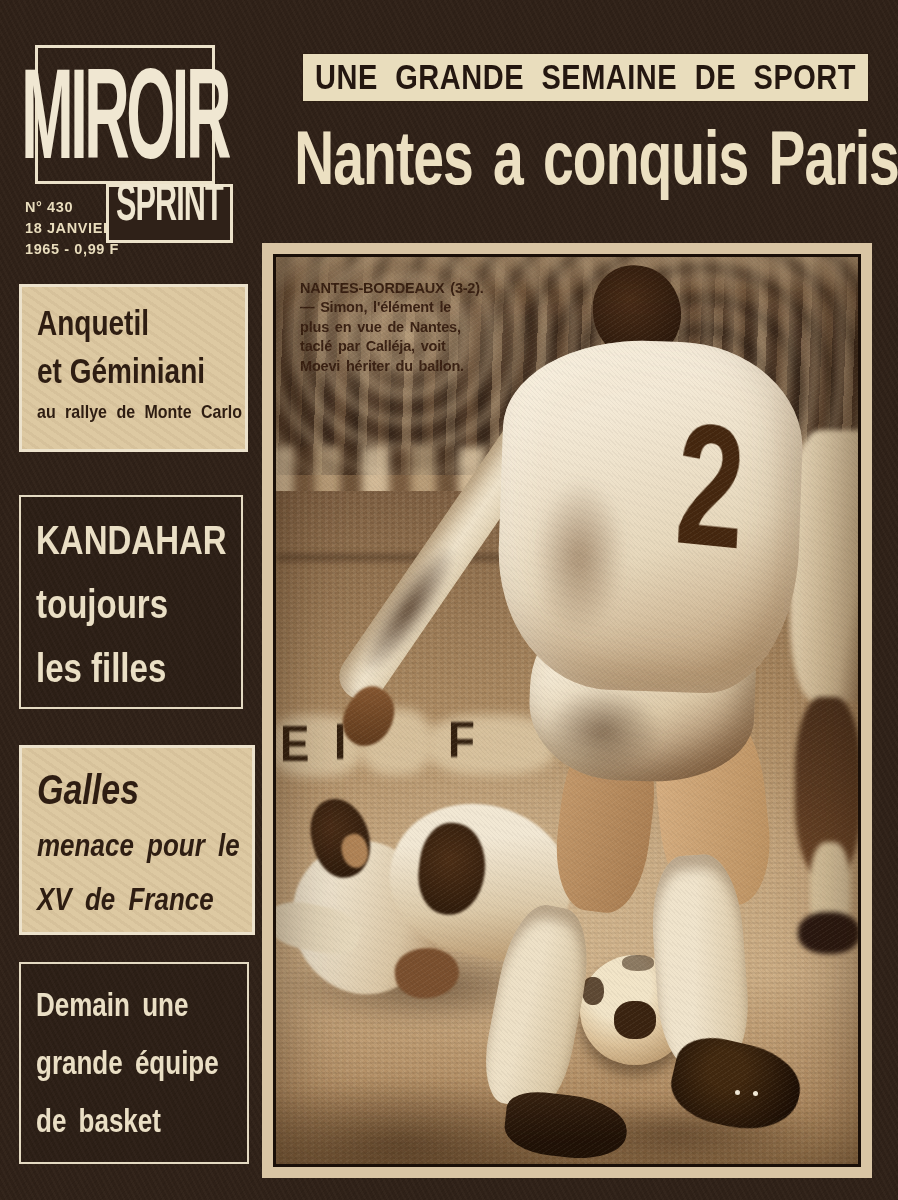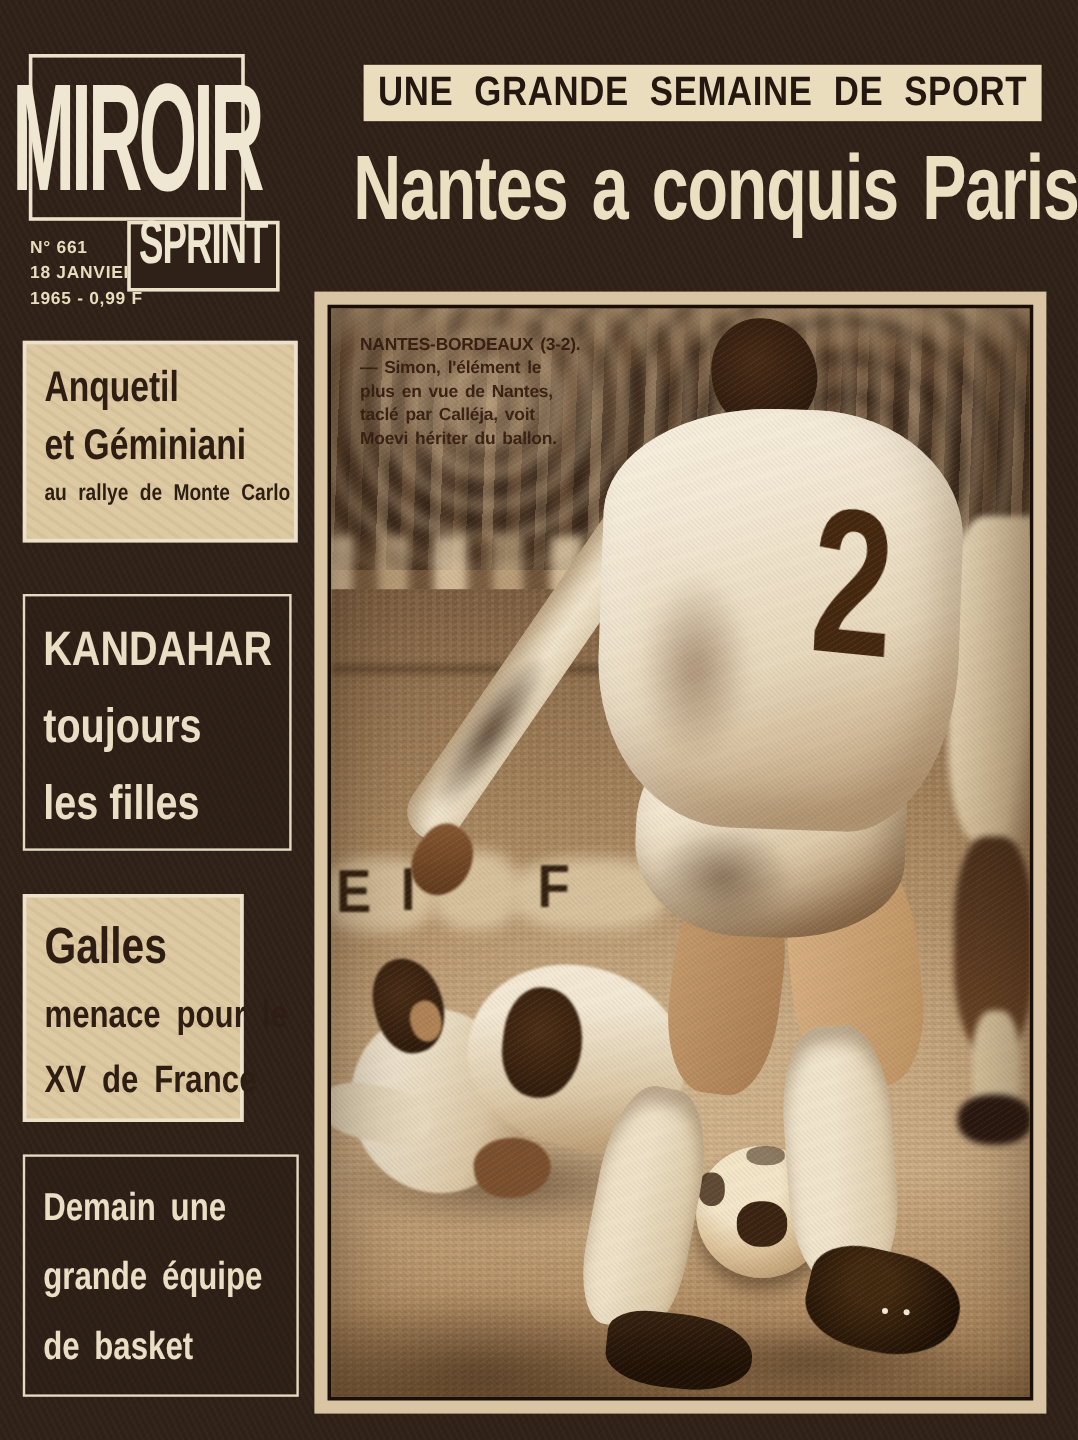--- a/index.html
+++ b/index.html
@@ -8,21 +8,21 @@
     position:relative; width:898px; height:1200px; overflow:hidden;
     background:
       repeating-linear-gradient(63deg, rgba(255,230,195,.025) 0 2px, rgba(0,0,0,0) 2px 5px),
       repeating-linear-gradient(-48deg, rgba(0,0,0,.07) 0 1px, rgba(0,0,0,0) 1px 4px),
       #2f2118;
     font-family:"Liberation Sans", sans-serif;
   }
 
   
   .logo-box {
-    position:absolute; left:24px; top:45px; width:180px; height:139px;
+    position:absolute; left:35px; top:45px; width:180px; height:139px;
     border:3px solid #ece2ca; display:flex; align-items:center; justify-content:center;
   }
   .logo-title { font-weight:bold; font-size:74px; letter-spacing:-4px; color:#f0e7d2;
     transform:scale(.85,1.72); white-space:nowrap; }
   .sprint-box {
     position:absolute; left:106px; top:184px; width:127px; height:59px;
     border:3px solid #ece2ca; background:#2f2118;
     display:flex; justify-content:center; z-index:2;
   }
   .sprint-title { font-weight:bold; font-size:34px; letter-spacing:-1px; color:#efe6d0;
@@ -54,21 +54,21 @@
   .side-line { display:block; font-weight:bold; white-space:nowrap; }
   .t-dark { color:#2e1d12; } .t-cream { color:#eadfc5; }
 
   #box-anquetil { top:284px; width:229px; height:168px; }
   #box-anquetil .l0, #box-anquetil .l1 { font-size:28px; line-height:48px; transform:scaleY(1.28); transform-origin:left center; }
   #box-anquetil .l2 { font-size:16px; line-height:34px; word-spacing:5px; transform:scaleY(1.2); transform-origin:left center; }
 
   #box-kandahar { top:495px; width:224px; height:214px; }
   #box-kandahar .side-line { font-size:33px; line-height:64px; transform:scaleY(1.22); transform-origin:left center; }
 
-  #box-galles { top:745px; width:184px; height:190px; }
+  #box-galles { top:745px; width:236px; height:190px;font-style:italic; }
   #box-galles .l0 { font-size:34px; line-height:58px; transform:scaleY(1.25); transform-origin:left center; }
   #box-galles .l1, #box-galles .l2 { font-size:26px; line-height:54px; word-spacing:6px; transform:scaleY(1.22); transform-origin:left center; }
 
   #box-demain { top:962px; width:230px; height:202px; }
   #box-demain .side-line { font-size:26px; line-height:58px; word-spacing:5px; transform:scaleY(1.25); transform-origin:left center; }
 
   
   .photo-frame {
     position:absolute; left:262px; top:243px; width:610px; height:935px;
     background:#d9c5a4; padding:11px;
@@ -203,21 +203,21 @@
 
 <div class="page">
 
   <div class="logo-box">
     <span class="logo-title">MIROIR</span>
   </div>
   <div class="sprint-box">
     <span class="sprint-title">SPRINT</span>
   </div>
   <div class="issue-info">
-    <div>N° 661</div>
+    <div>N° 430</div>
     <div>18 JANVIER</div>
     <div>1965 - 0,99 F</div>
   </div>
 
   <div class="banner">
     <span class="banner-text">UNE GRANDE SEMAINE DE SPORT</span>
   </div>
   <div class="headline">
     <span class="headline-text">Nantes a conquis Paris</span>
   </div>

